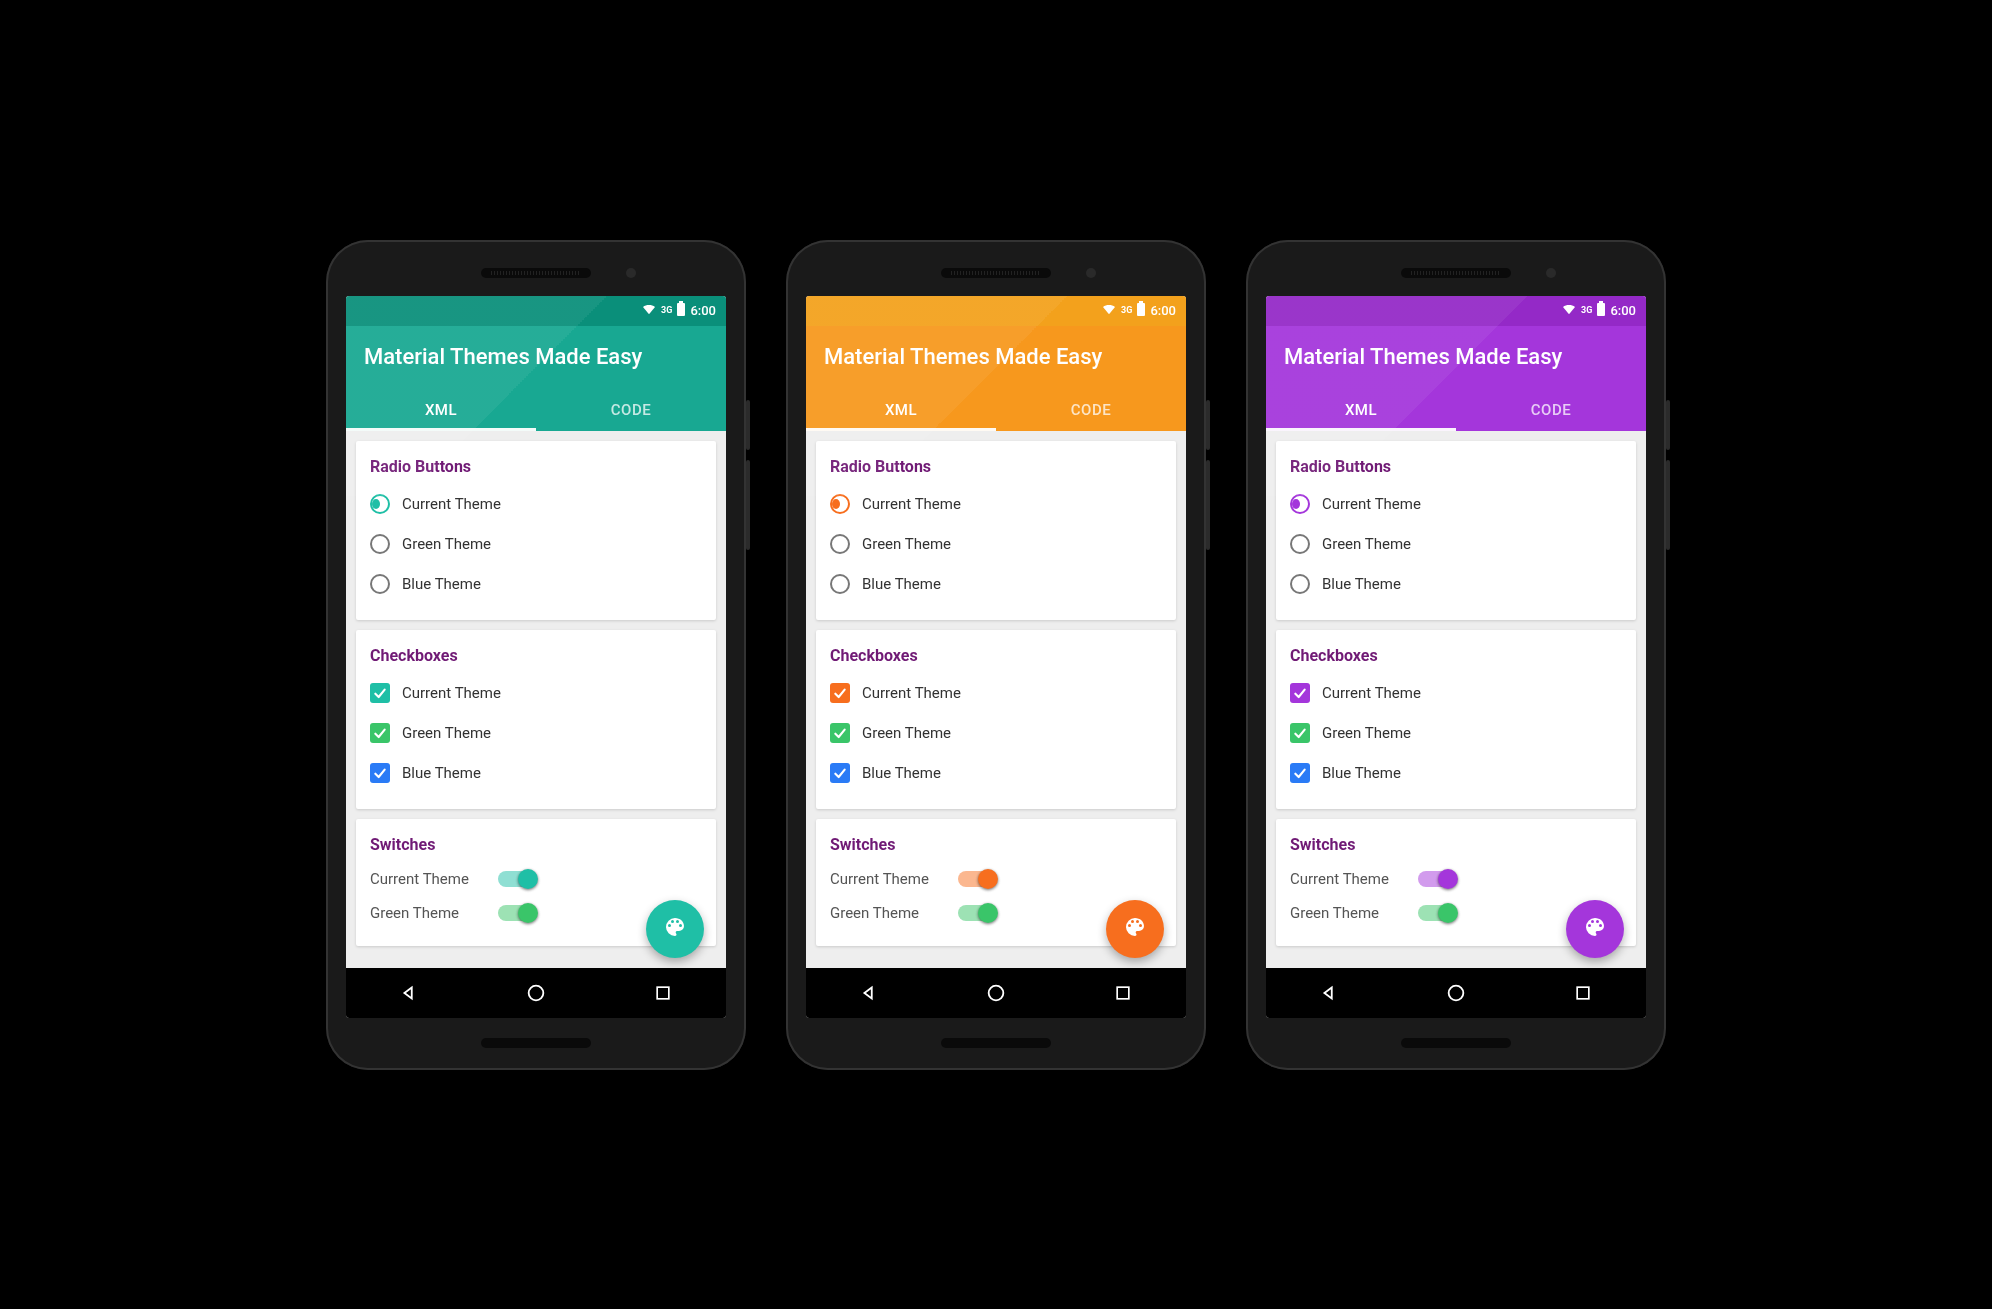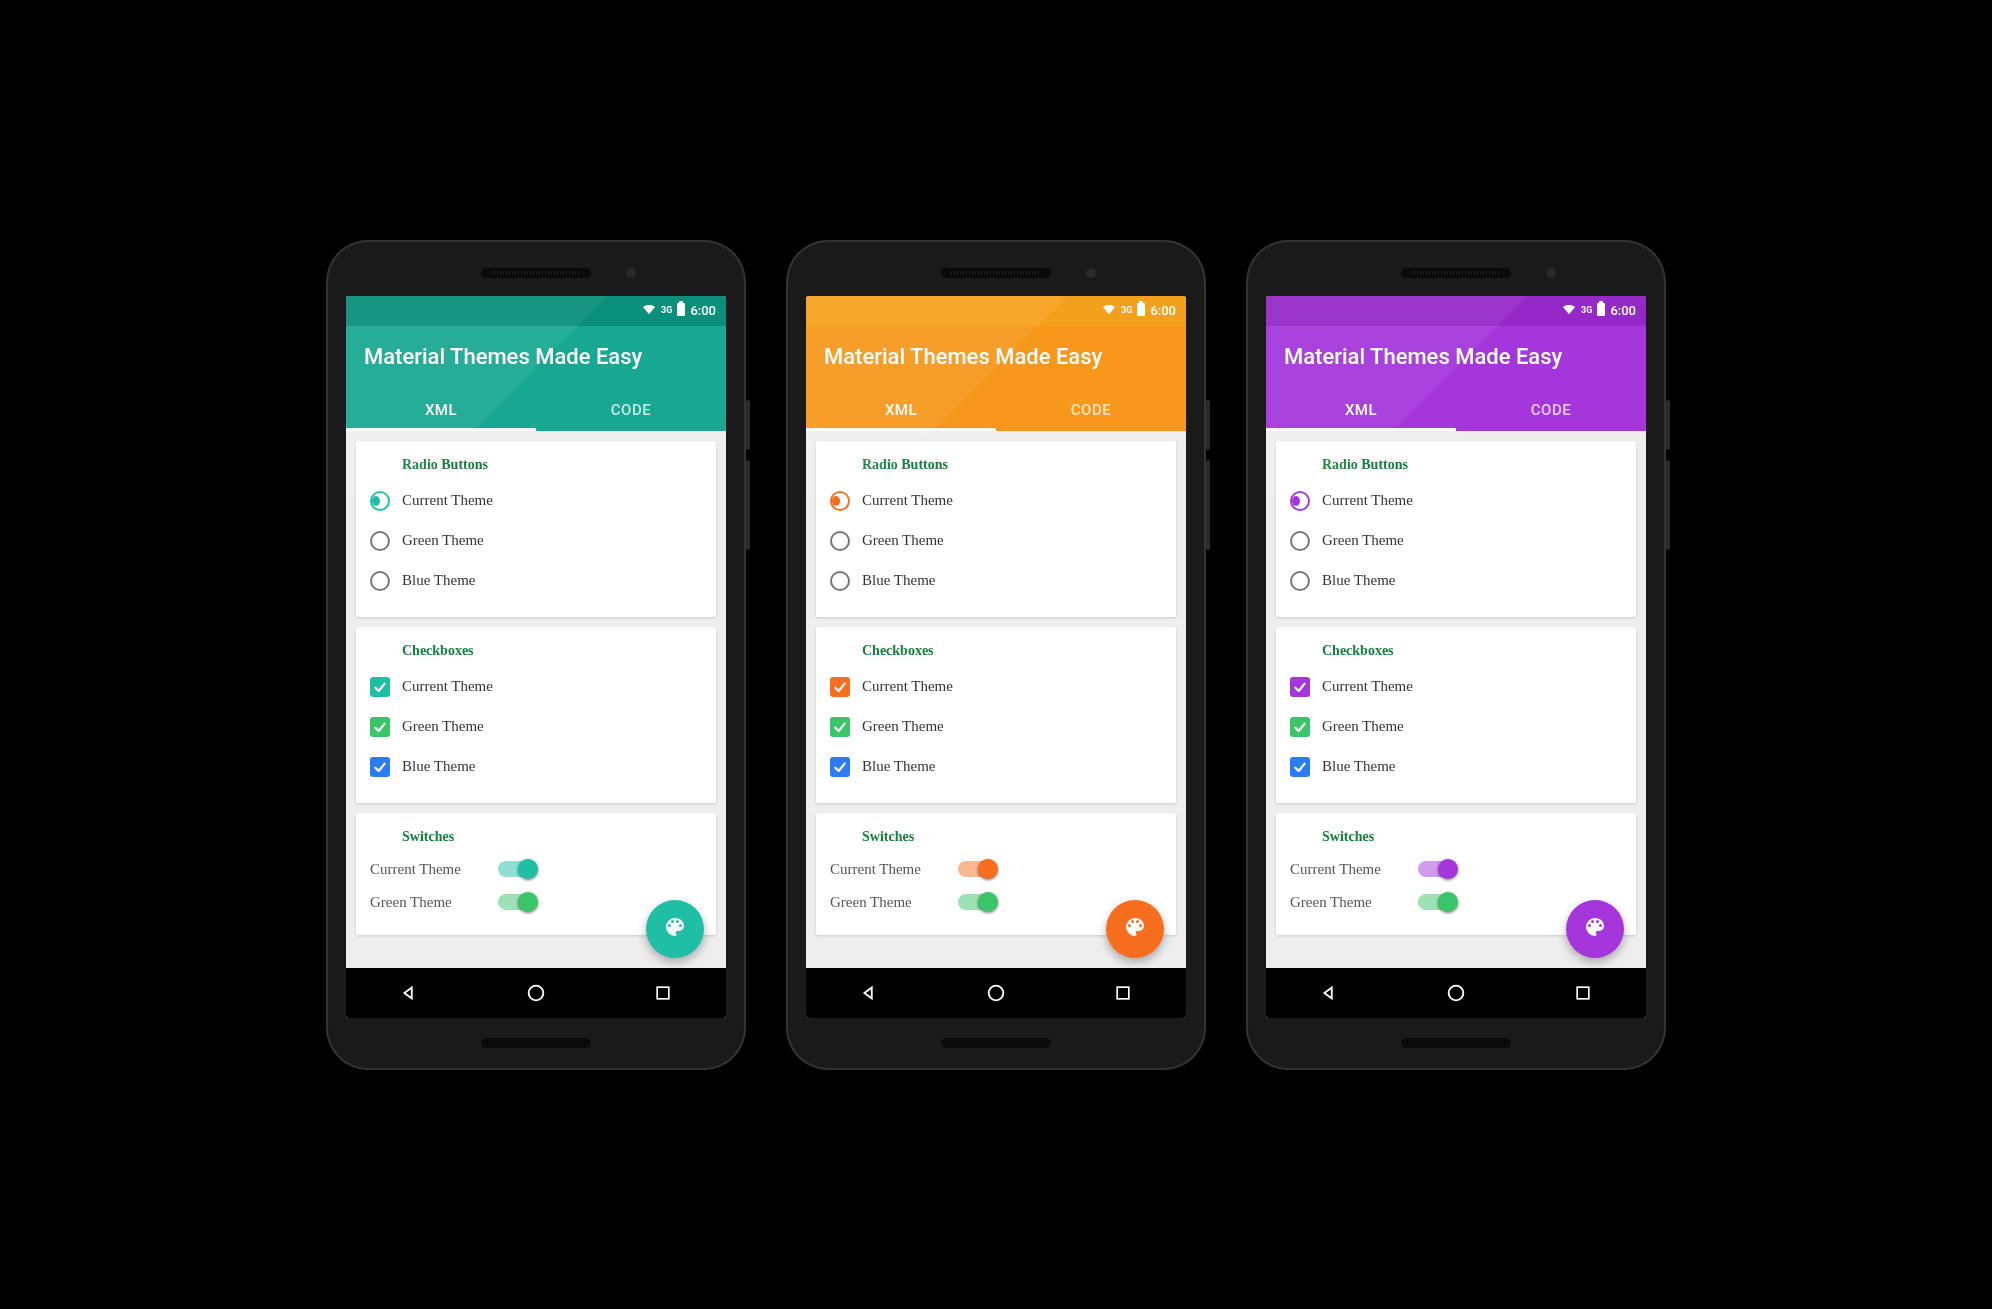--- a/index.html
+++ b/index.html
@@ -113,28 +113,26 @@
     display: flex;
     flex-direction: column;
     gap: 10px;
     position: relative;
   }
   .card {
     background: #fff;
     border-radius: 2px;
     box-shadow: 0 1px 3px rgba(0,0,0,.15);
     padding: 16px 14px;
-    font-family: Liberation Serif, serif;
   }
   .card-title {
-    font-size: 14px;
+    font-size: 16px;
     font-weight: 700;
-    color: #15803d;
+    color: #701a75;
     margin-bottom: 8px;
-    margin-left: 32px;
   }
   .opt-row {
     display: flex;
     align-items: center;
     gap: 12px;
     padding: 10px 0;
     cursor: pointer;
   }
   .opt-label {
     font-size: 15px;

